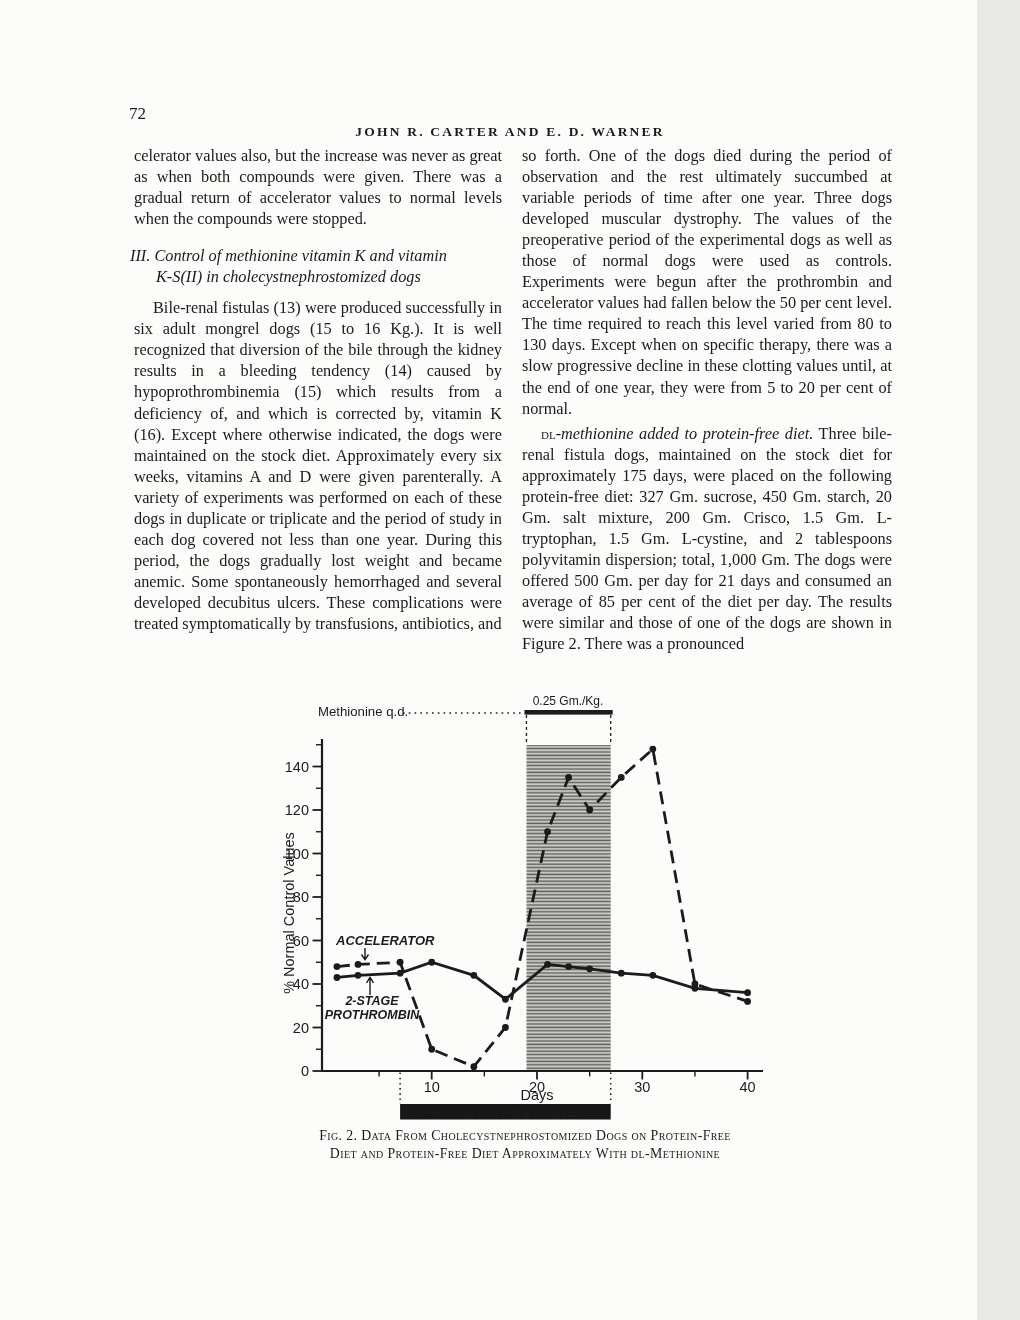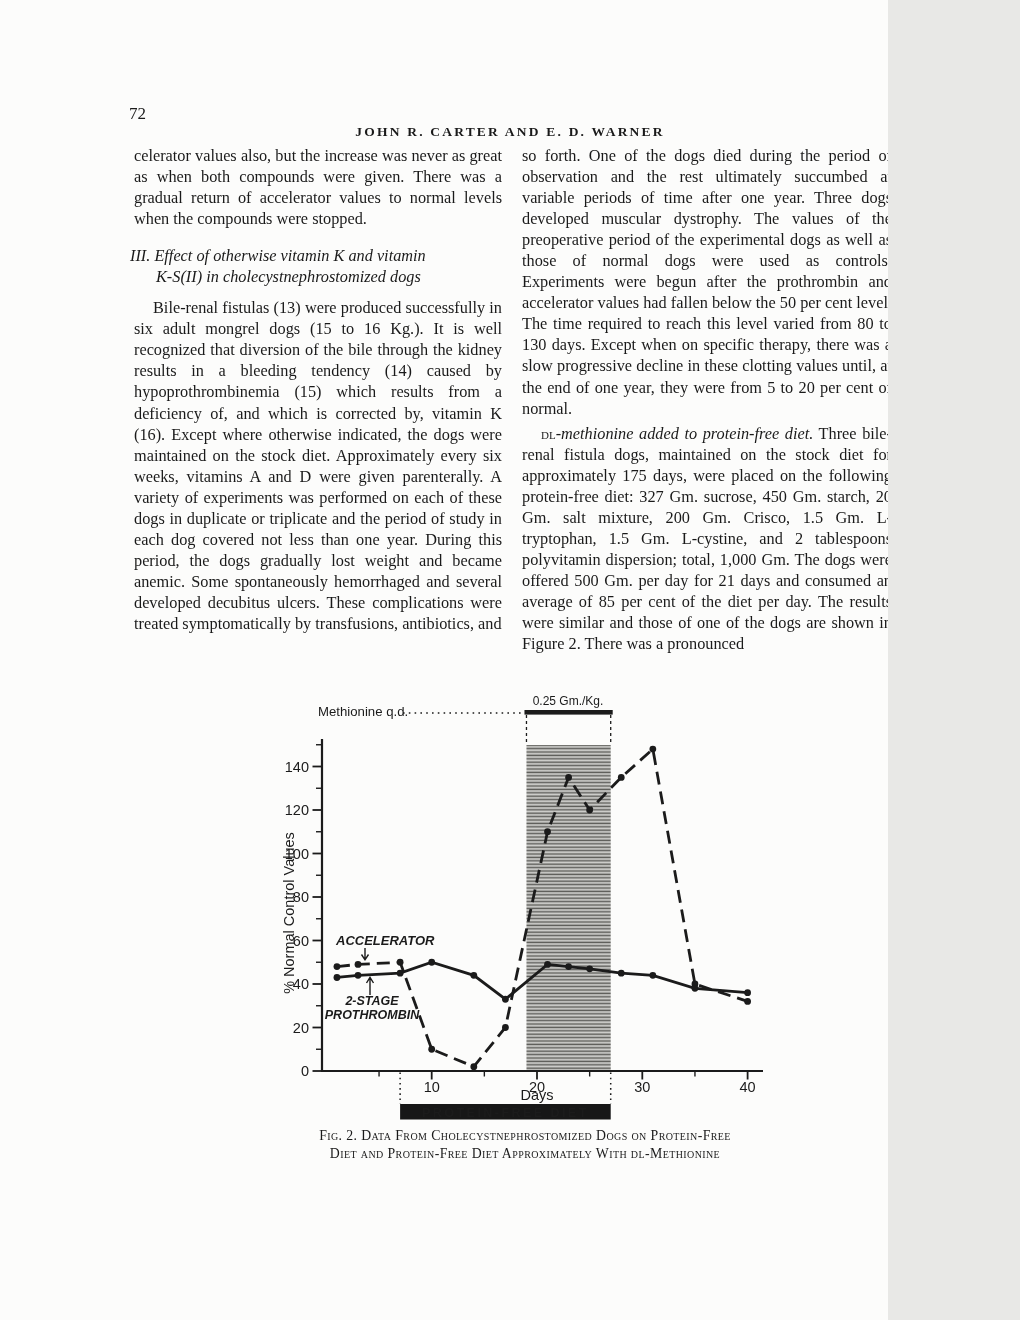--- a/index.html
+++ b/index.html
@@ -1,16 +1,16 @@
 <!DOCTYPE html>
 <html><head>
 <meta charset="utf-8">
 <style>
   html,body{margin:0;padding:0;background:#e8e8e6;}
-  #page{position:relative;width:888px;height:1320px;background:#fcfcfb;color:#1a1a1a;
+  #page{position:relative;width:977px;height:1320px;background:#fcfcfb;color:#1a1a1a;
         font-family:"Liberation Serif",serif;overflow:hidden;}
   .pgnum{position:absolute;left:129px;top:104px;font-size:17px;}
   .runhead{position:absolute;left:0;top:124px;width:1020px;text-align:center;
            font-size:13.5px;font-weight:bold;letter-spacing:2.2px;}
   .col{position:absolute;top:141px;font-size:16.3px;line-height:21.05px;text-align:justify;}
   #col-left{left:130px;width:376px;}
   #col-right{left:518px;width:378px;}
   .col p{margin:4px;}
   .indent{text-indent:19px;}
   .sechead{margin:16px 0 10px 0;font-style:italic;text-align:left;}
@@ -27,21 +27,21 @@
 <body>
 
 <div id="page">
 
   <div class="pgnum">72</div>
   <div class="runhead">JOHN R. CARTER AND E. D. WARNER</div>
 
   <div class="col" id="col-left">
     <p>celerator values also, but the increase was never as great as when both compounds were given. There was a gradual return of accelerator values to normal levels when the compounds were stopped.</p>
     <div class="sechead">
-      <div>III. Effect of otherwise vitamin K and vitamin</div>
+      <div>III. Control of methionine vitamin K and vitamin</div>
       <div class="l2">K-S(II) in cholecystnephrostomized dogs</div>
     </div>
     <p class="indent">Bile-renal fistulas (13) were produced successfully in six adult mongrel dogs (15 to 16 Kg.). It is well recognized that diversion of the bile through the kidney results in a bleeding tendency (14) caused by hypoprothrombinemia (15) which results from a deficiency of, and which is corrected by, vitamin K (16). Except where otherwise indicated, the dogs were maintained on the stock diet. Approximately every six weeks, vitamins A and D were given parenterally. A variety of experiments was performed on each of these dogs in duplicate or triplicate and the period of study in each dog covered not less than one year. During this period, the dogs gradually lost weight and became anemic. Some spontaneously hemorrhaged and several developed decubitus ulcers. These complications were treated symptomatically by transfusions, antibiotics, and</p>
   </div>
 
   <div class="col" id="col-right">
     <p>so forth. One of the dogs died during the period of observation and the rest ultimately succumbed at variable periods of time after one year. Three dogs developed muscular dystrophy. The values of the preoperative period of the experimental dogs as well as those of normal dogs were used as controls. Experiments were begun after the prothrombin and accelerator values had fallen below the 50 per cent level. The time required to reach this level varied from 80 to 130 days. Except when on specific therapy, there was a slow progressive decline in these clotting values until, at the end of one year, they were from 5 to 20 per cent of normal.</p>
     <p class="indent"><span class="dlsc">dl</span><span class="lead-it">-methionine added to protein-free diet.</span> <span>Three bile-renal fistula dogs, maintained on the stock diet for approximately 175 days, were placed on the following protein-free diet: 327 Gm. sucrose, 450 Gm. starch, 20 Gm. salt mixture, 200 Gm. Crisco, 1.5 Gm. L-tryptophan, 1.5 Gm. L-cystine, and 2 tablespoons polyvitamin dispersion; total, 1,000 Gm. The dogs were offered 500 Gm. per day for 21 days and consumed an average of 85 per cent of the diet per day. The results were similar and those of one of the dogs are shown in Figure 2. There was a pronounced</span></p>
   </div>
 

